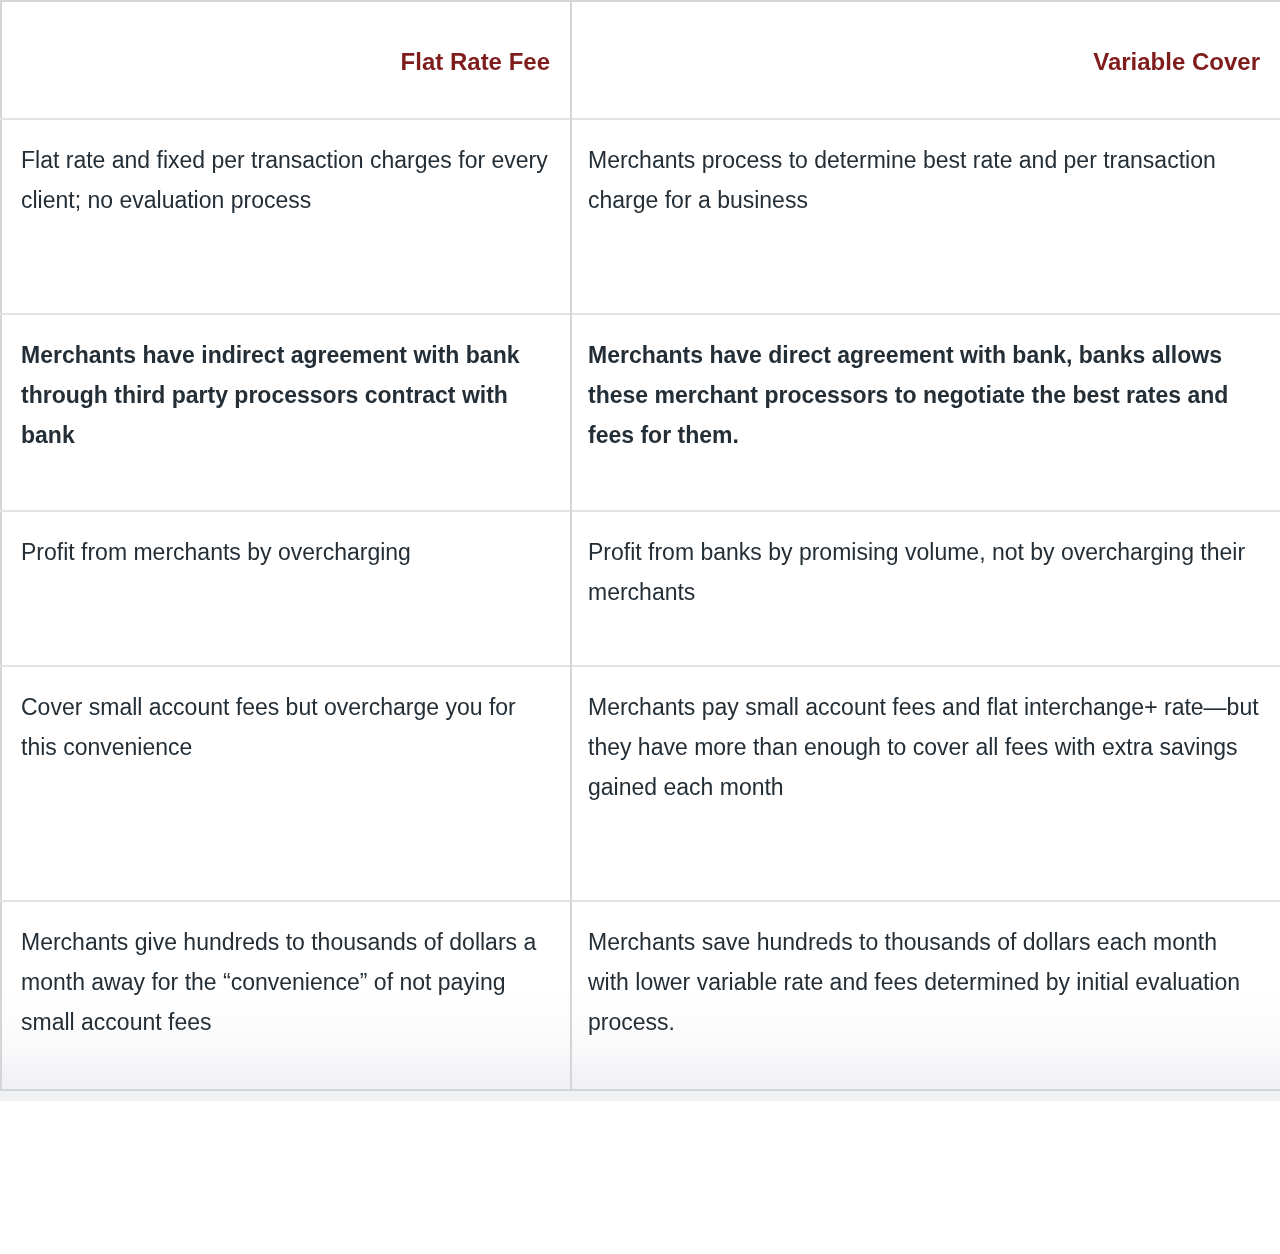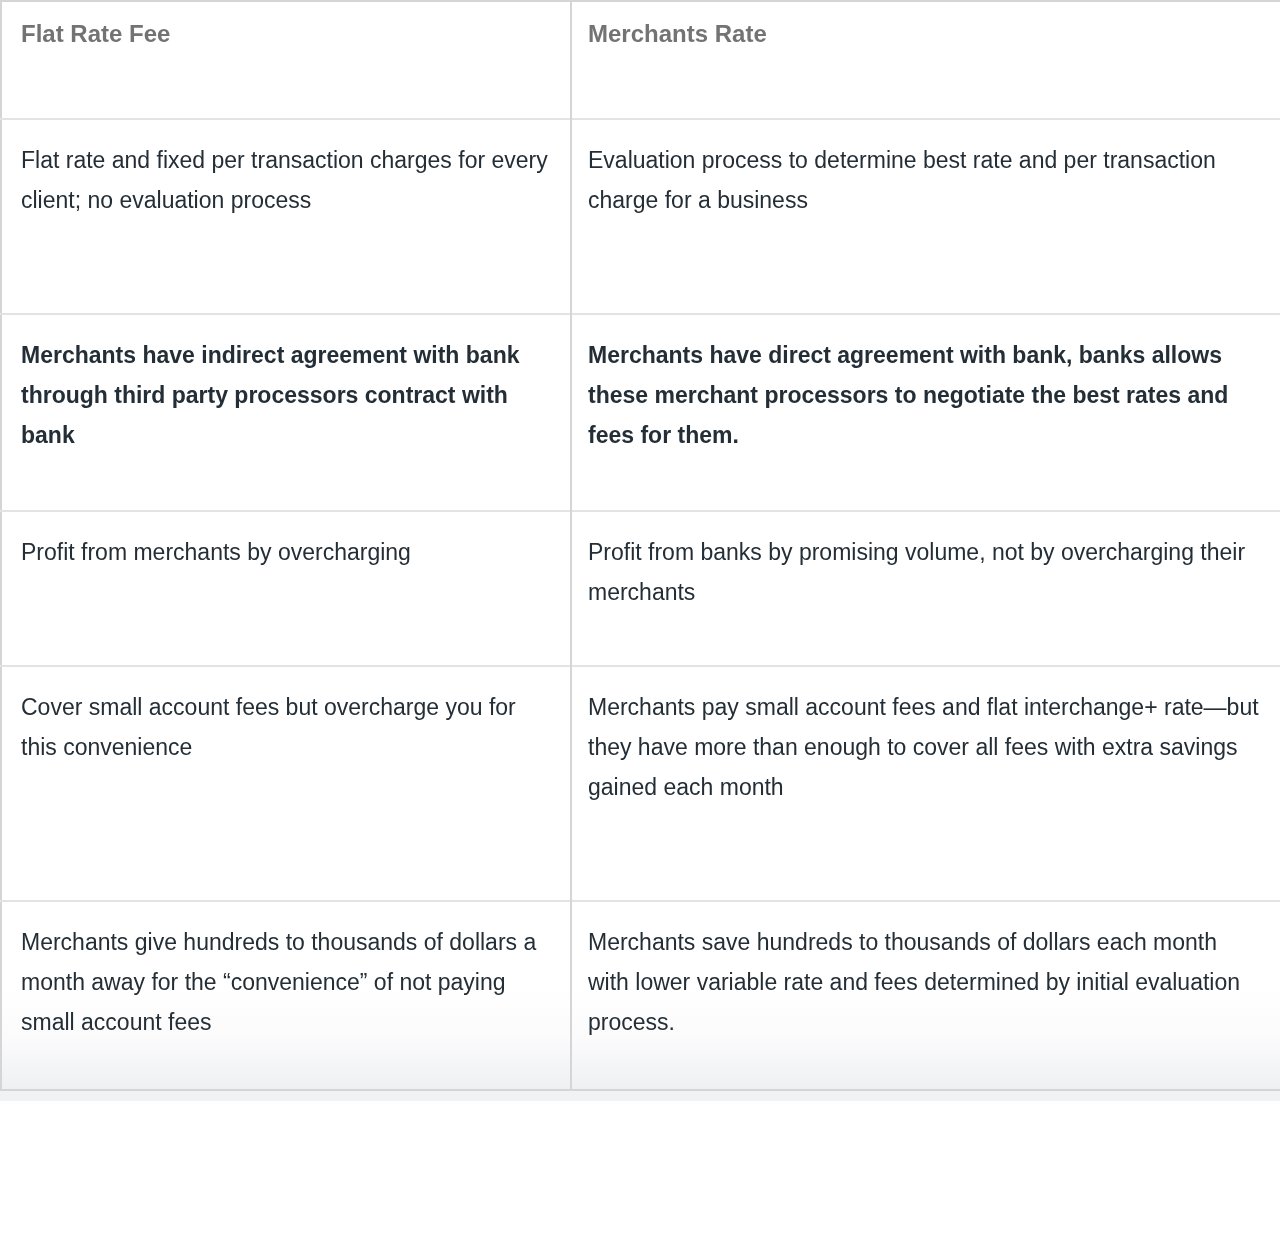--- a/index.html
+++ b/index.html
@@ -41,22 +41,23 @@
     padding-right: 20px;
   }
   table.compare th.col2, table.compare td.col2 {
     padding-left: 16px;
     padding-right: 20px;
   }
   table.compare thead th {
     border-top: none;
     font-weight: bold;
     font-size: 24px;
-    color: #737373;
-    padding-top: 12px;
+    color: #7f1d1d;
+    padding-top: 40px;
+    text-align: right;
   }
   
   tr.r-head { height: 118px; }
   tr.r-0 { height: 195px; }
   tr.r-1 { height: 115px; }
   tr.r-2 { height: 197px; font-weight: bold; }
   tr.r-3 { height: 155px; margin-top: 48px; }
   tr.r-4 { height: 235px; margin-left: 36px; }
   tr.r-5 { height: 189px; }
   tr.r-5 td {
@@ -73,27 +74,27 @@
 
 <div class="page">
   <table class="compare">
     <colgroup>
       <col class="c1">
       <col class="c2">
     </colgroup>
     <thead>
       <tr class="r-head">
         <th class="col1">Flat Rate Fee</th>
-        <th class="col2">Merchants Rate</th>
+        <th class="col2">Variable Cover</th>
       </tr>
     </thead>
     <tbody>
       <tr class="r-0">
         <td class="col1">Flat rate and fixed per transaction charges for every client; no evaluation process</td>
-        <td class="col2">Evaluation process to determine best rate and per transaction charge for a business</td>
+        <td class="col2">Merchants process to determine best rate and per transaction charge for a business</td>
       </tr>
       <tr class="r-2">
         <td class="col1">Merchants have indirect agreement with bank through third party processors contract with bank</td>
         <td class="col2">Merchants have direct agreement with bank, banks allows these merchant processors to negotiate the best rates and fees for them.</td>
       </tr>
       <tr class="r-3">
         <td class="col1">Profit from merchants by overcharging</td>
         <td class="col2">Profit from banks by promising volume, not by overcharging their merchants</td>
       </tr>
       <tr class="r-4">

